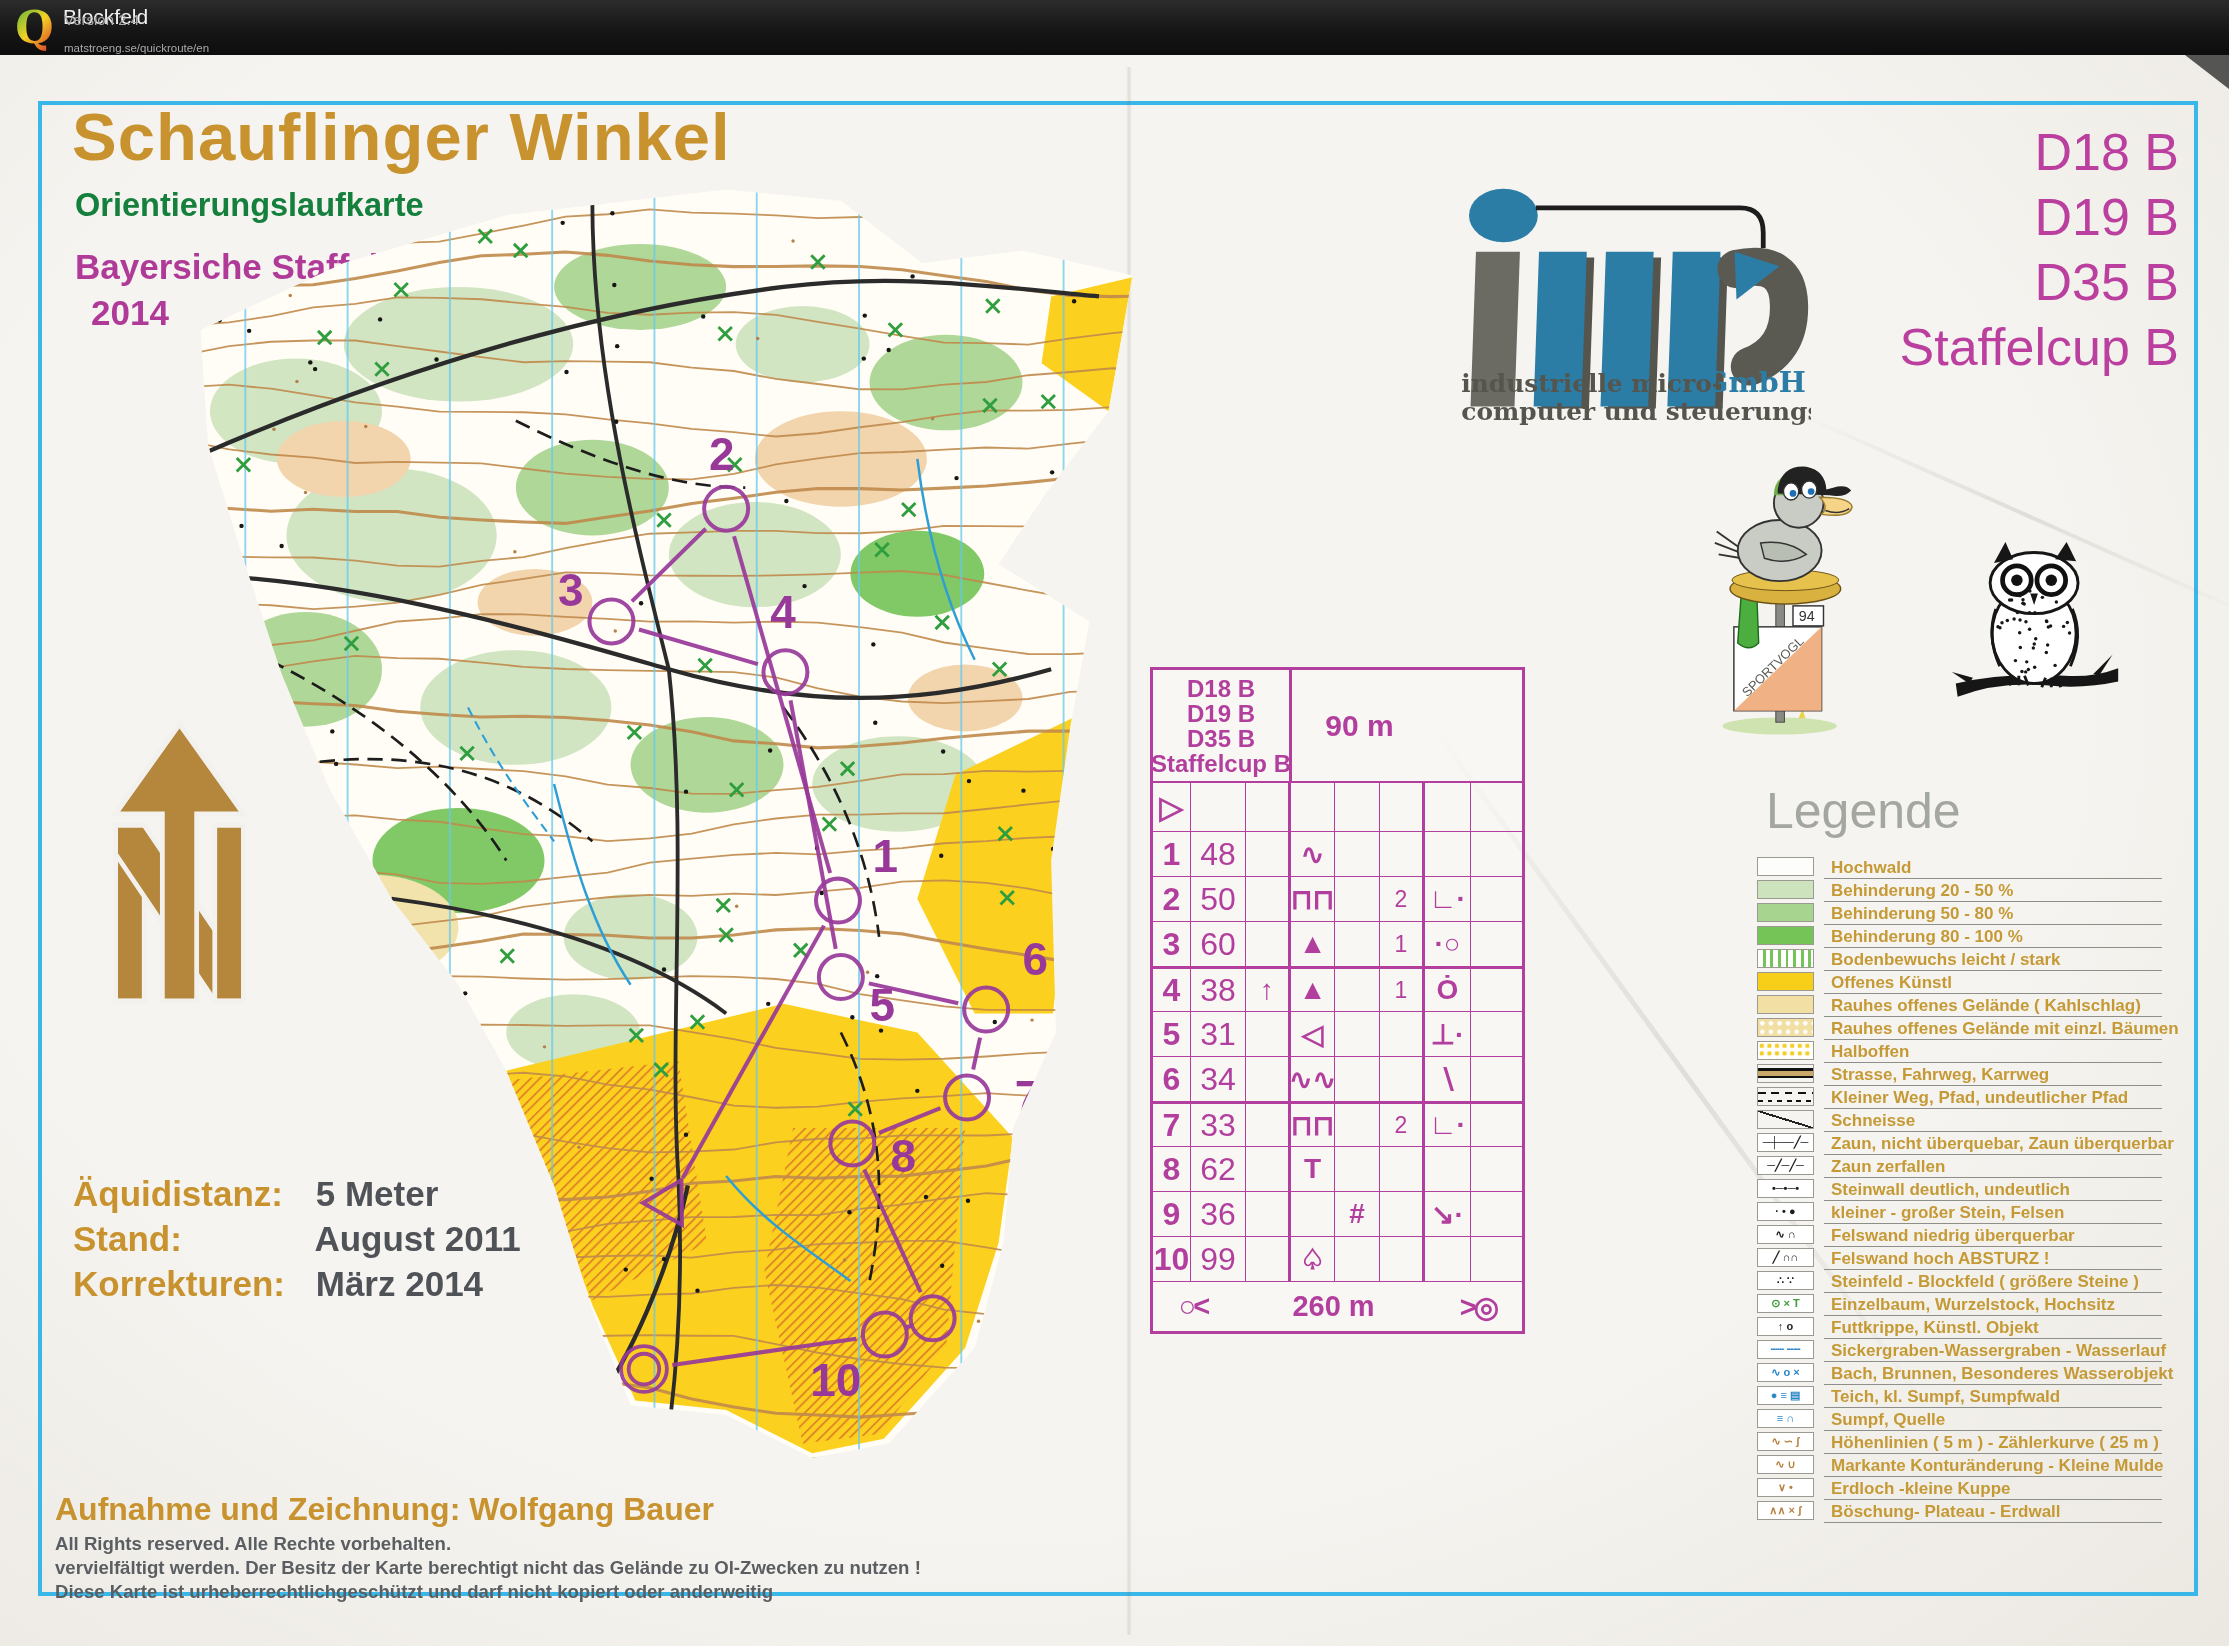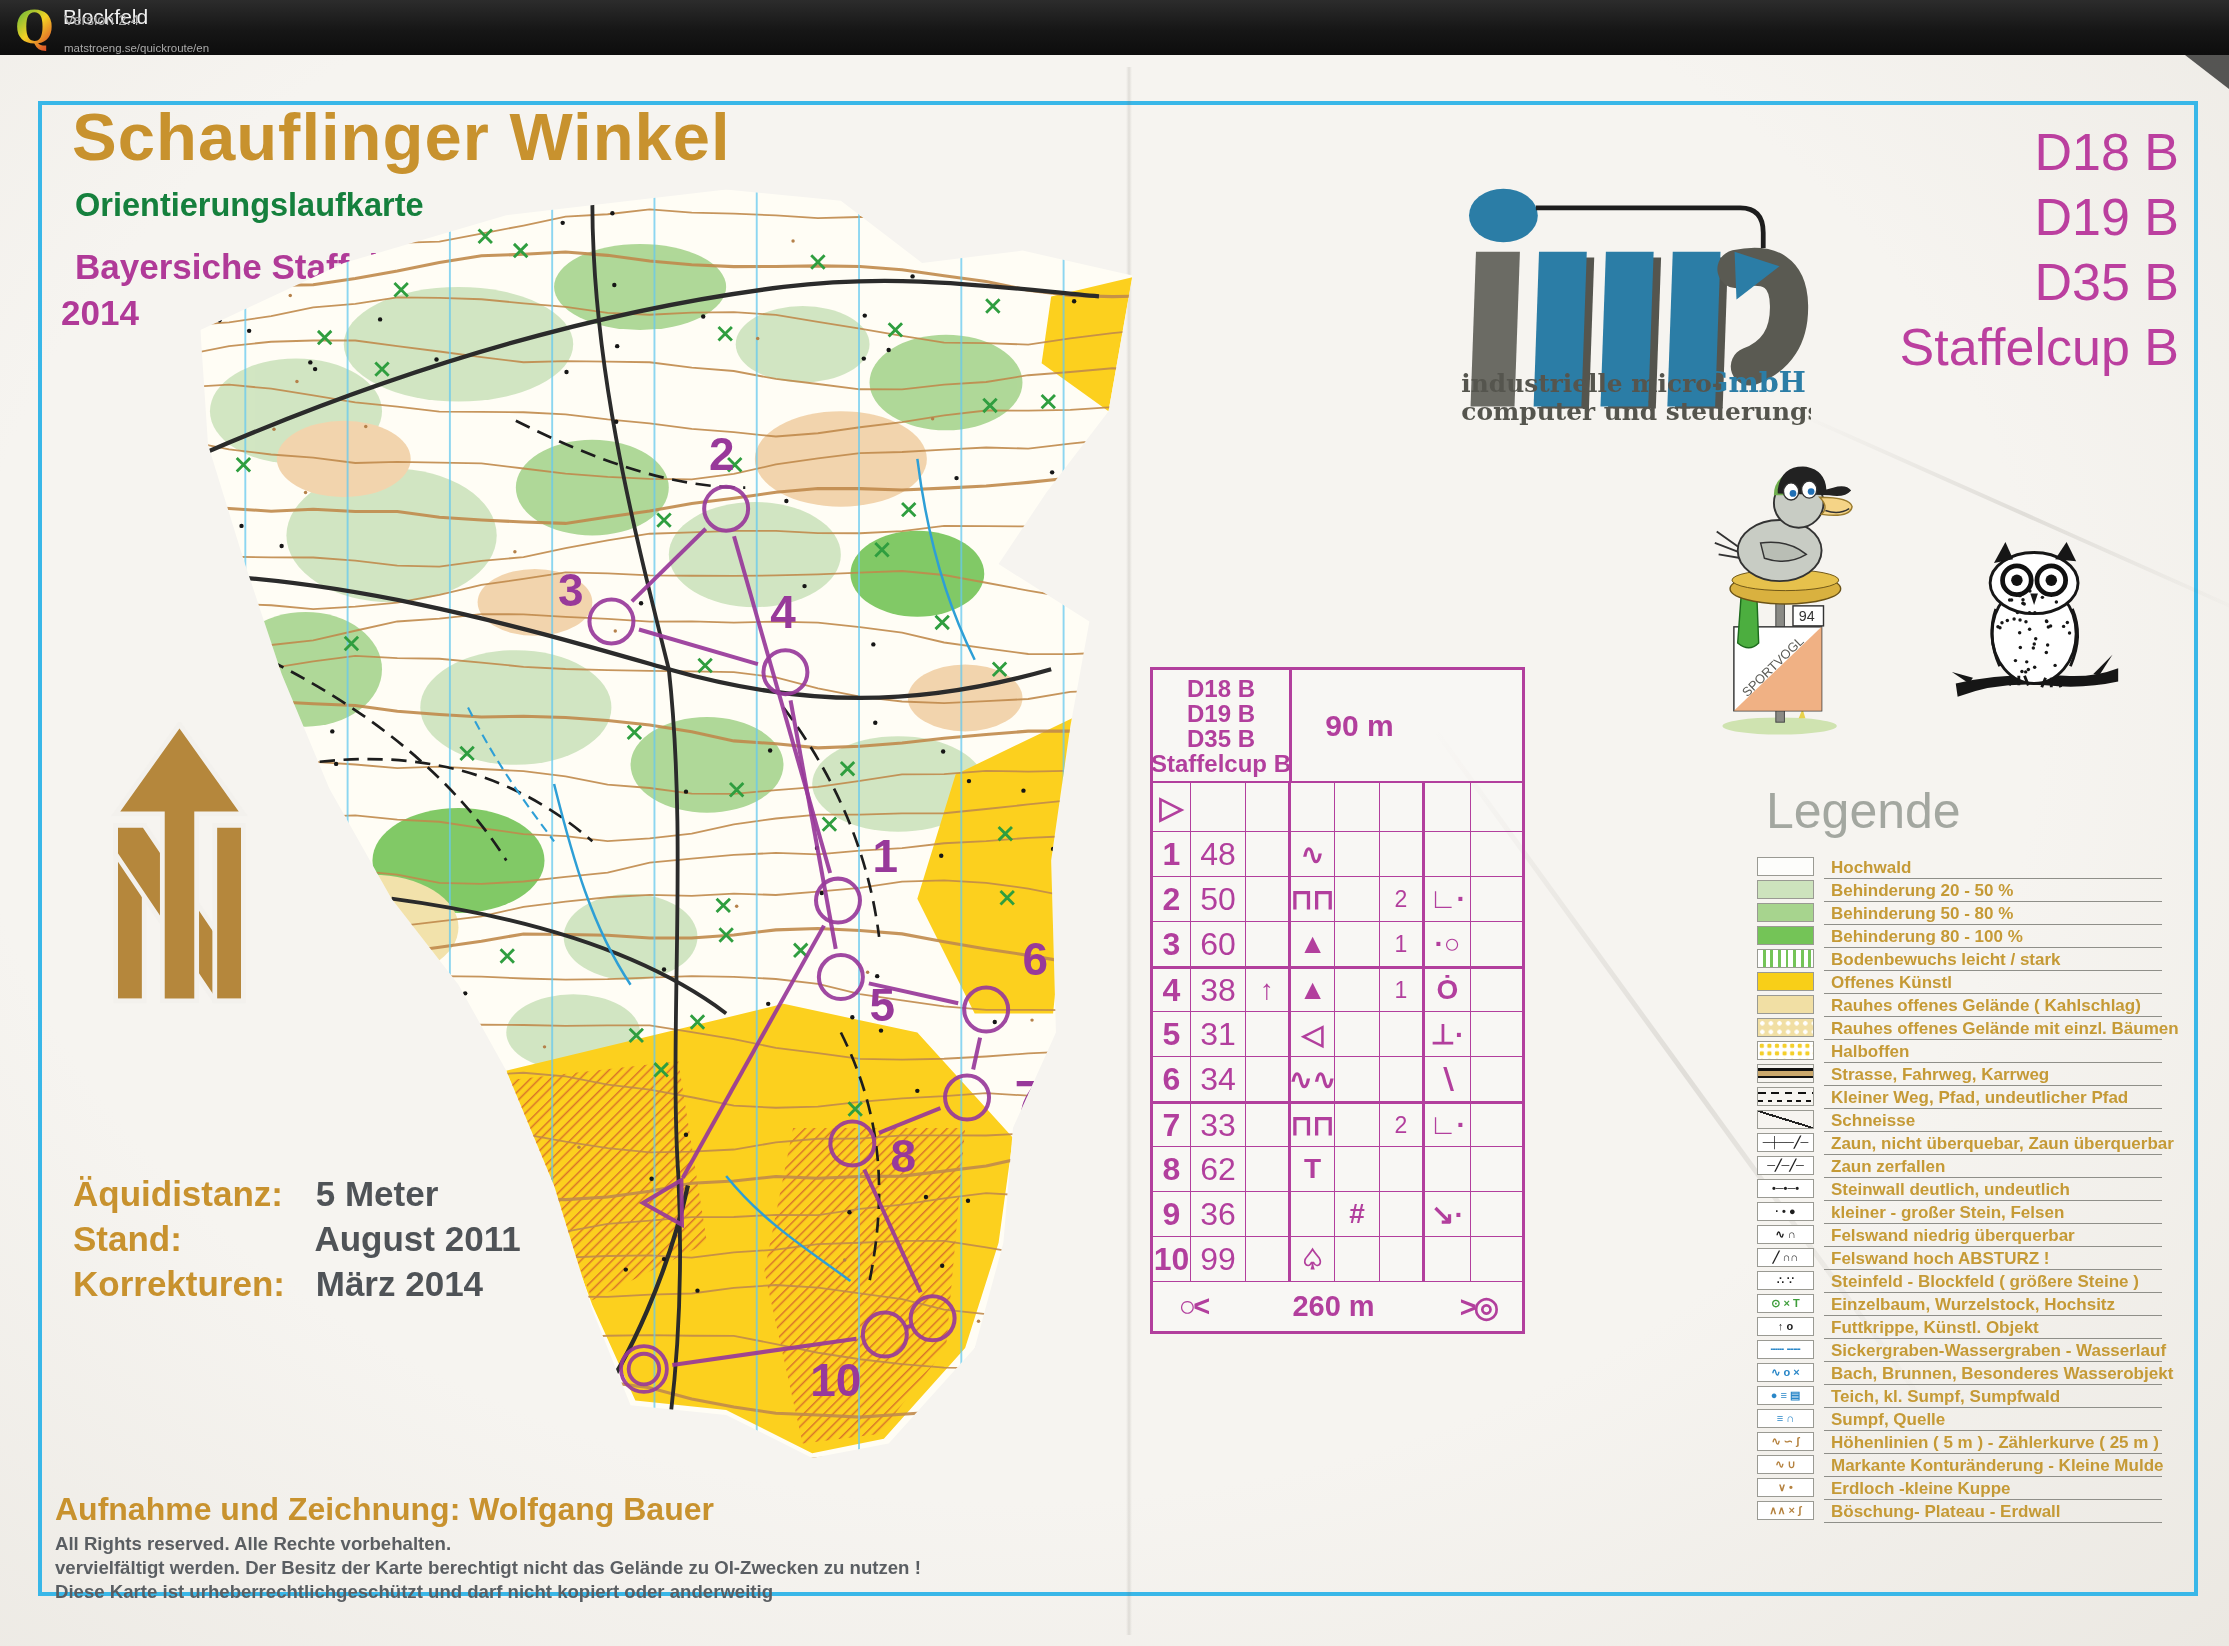--- a/index.html
+++ b/index.html
@@ -28,21 +28,21 @@
              border:4.8px solid var(--cyan)}
   .crease{position:absolute;background:linear-gradient(90deg,transparent,rgba(110,105,95,.16),transparent)}
   .crease1{left:1126px;top:67px;width:5.7px;height:1568px}
   .crease2{left:1434px;top:726px;width:860px;height:4.8px;transform:rotate(54deg);transform-origin:left}
   .crease3{left:1797px;top:411px;width:497px;height:3.8px;transform:rotate(24deg);transform-origin:left}
   
   .map-title{position:absolute;left:72px;top:98px;font-size:67px;font-weight:bold;
              color:var(--gold);letter-spacing:1px}
   .map-subtitle{position:absolute;left:75px;top:187px;font-size:32.5px;font-weight:bold;color:#15803d}
   .event1{position:absolute;left:75px;top:247px;font-size:35px;font-weight:bold;color:#b03a98}
-  .event2{position:absolute;left:61px;top:293px;font-size:35px;font-weight:bold;color:#b03a98}
+  .event2{position:absolute;left:91px;top:293px;font-size:35px;font-weight:bold;color:#b03a98}
   
   .classlist{position:absolute;right:50px;top:120px;text-align:right}
   .classlist span{display:block;font-size:52px;line-height:65px;font-weight:500;color:#bb3f9f}
   
   .infoblock{position:absolute;left:73px;top:1174px}
   .info-row{height:45px;font-size:35px;font-weight:bold;white-space:nowrap}
   .info-row .lab{display:inline-block;width:233px;color:var(--gold)}
   .info-row .val{color:var(--gray)}
   .author{position:absolute;left:55px;top:1491px;font-size:32px;font-weight:bold;color:var(--gold)}
   .copyright{position:absolute;left:55px;top:1532px;font-size:18.6px;color:#5a5e62;font-weight:bold}

